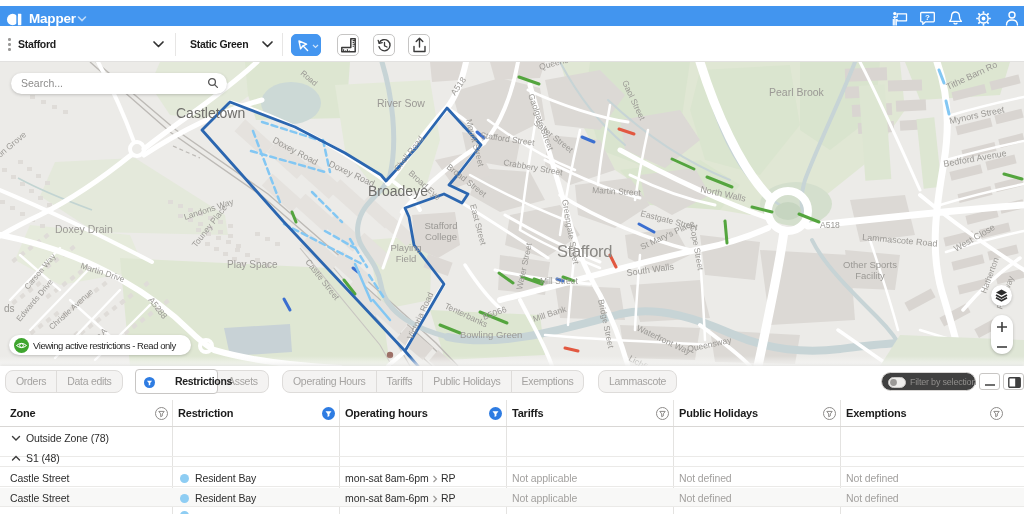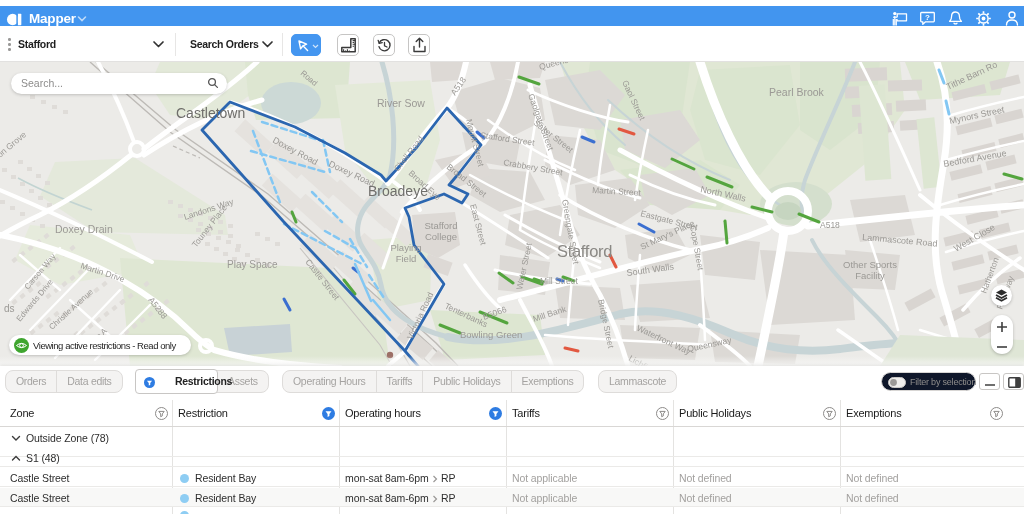--- a/index.html
+++ b/index.html
@@ -19,27 +19,27 @@
 .ropill{position:absolute;left:9px;top:335px;width:182px;height:20px;background:#fff;border-radius:10px;box-shadow:0 1px 3px rgba(60,60,60,.25)}
 .ropill .txt{position:absolute;left:24px;top:4.5px;font-size:9.5px;font-weight:normal;color:#262626;letter-spacing:-.45px;white-space:nowrap}
 .zoomc{position:absolute;left:991px;top:315px;width:22px;height:39px;background:#fff;border-radius:11px;box-shadow:0 1px 3px rgba(60,60,60,.3)}
 .layerc{position:absolute;left:991px;top:285px;width:21px;height:21px;background:#fff;border-radius:50%;box-shadow:0 1px 3px rgba(60,60,60,.3)}
 
 .tabs{position:absolute;top:366px;left:0;width:1024px;height:34px;background:#fff;box-shadow:0 -1px 3px rgba(0,0,0,.08)}
 .tgrp{position:absolute;top:4px;height:23px;background:#f4f3f2;border:1px solid #dedcda;border-radius:8px;display:flex}
 .titem{font-size:10.5px;color:#a5a3a1;line-height:21px;padding:0 10px;border-right:1px solid #dedcda;letter-spacing:-.3px;white-space:nowrap}
 .titem:last-child{border-right:none}
 .tsel{position:absolute;top:3px;height:25px;background:#fff;border:1px solid #c8c6c4;border-radius:4px;font-size:10.5px;font-weight:bold;color:#222;line-height:23px;letter-spacing:-.3px}
-.fpill{position:absolute;top:6px;left:881px;width:95px;height:19px;border:1px solid #d8d6d4;border-radius:10px;background:#0f172a}
+.fpill{position:absolute;top:6px;left:881px;width:95px;height:19px;border:1px solid #d8d6d4;border-radius:10px;background:#404040}
 .fpill span{position:absolute;left:28px;top:4px;font-size:9px;color:#8f8d8b;letter-spacing:-.2px;white-space:nowrap}
 .sqbtn{position:absolute;top:7px;width:21px;height:17px;background:#fff;border:1px solid #c8c6c4;border-radius:3px}
 
 .tbl{position:absolute;top:400px;left:0;width:1024px;height:114px;background:#fff}
 .trow{position:absolute;left:0;width:1024px;border-bottom:1px solid #ebeae8}
-.hcell{position:absolute;top:0;height:27px;font-weight:normal;font-size:11px;color:#1b1b1b;line-height:26px;letter-spacing:-.2px}
+.hcell{position:absolute;top:0;height:27px;font-weight:bold;font-size:11px;color:#1b1b1b;line-height:26px;letter-spacing:-.2px}
 .cell{font-size:10.5px;color:#2e2e2e;letter-spacing:-.1px}
 .gray{color:#a3a19f}
 .colb{position:absolute;top:0;width:1px;height:114px;background:#e4e3e1}
 </style></head><body>
 
 <div class="hdr">
  <svg class="abs" style="left:6px;top:6px" width="18" height="15" viewBox="0 0 20 18">
    <circle cx="7.2" cy="9" r="6.8" fill="#fff"></circle>
    <path d="M13.2 2.2 L16.8 2.2 Q17.6 2.2 17.6 3 L17.6 15 Q17.6 15.8 16.8 15.8 L13.2 15.8 Z" fill="#fff"></path>
    <rect x="11.6" y="1.6" width="1.8" height="14.8" fill="#4295ef"></rect>
@@ -76,21 +76,21 @@
  </svg>
 </div>
 
 <div class="tb">
  <div class="abs" style="left:8px;top:12px;width:2.5px;height:2.5px;background:#9a9998;border-radius:50%;box-shadow:0 5px 0 #9a9998,0 10px 0 #9a9998"></div>
  <span class="lbl" style="left:18px">Stafford</span>
  <svg class="abs" style="left:152px;top:14px" width="13" height="9" viewBox="0 0 13 9">
       <path d="M2 2 L6.5 6.5 L11 2" stroke="#333" stroke-width="1.7" fill="none" stroke-linecap="round" stroke-linejoin="round"></path>
     </svg>
  <div class="vsep" style="left:175px"></div>
- <span class="lbl" style="left:190px">Search Orders</span>
+ <span class="lbl" style="left:190px">Static Green</span>
  <svg class="abs" style="left:261px;top:14px" width="13" height="9" viewBox="0 0 13 9">
       <path d="M2 2 L6.5 6.5 L11 2" stroke="#333" stroke-width="1.7" fill="none" stroke-linecap="round" stroke-linejoin="round"></path>
     </svg>
  <div class="vsep" style="left:282px"></div>
  <div class="btn blue" style="left:291px;width:30px">
    <svg class="abs" style="left:4px;top:3px" width="14" height="14" viewBox="0 0 14 14">
         <path d="M3,3 L4.6,10.8 L7,7.8 L11.6,12.4 M7,7.8 L10.6,6.2 L3,3" stroke="#fff" stroke-width="1.4" fill="none" stroke-linejoin="round" stroke-linecap="round"></path>
       </svg>
    <svg class="abs" style="left:20px;top:9px" width="7" height="5" viewBox="0 0 7 5">
         <path d="M1 1 L3.5 3.5 L6 1" stroke="#cfe4fb" stroke-width="1.2" fill="none"></path>

